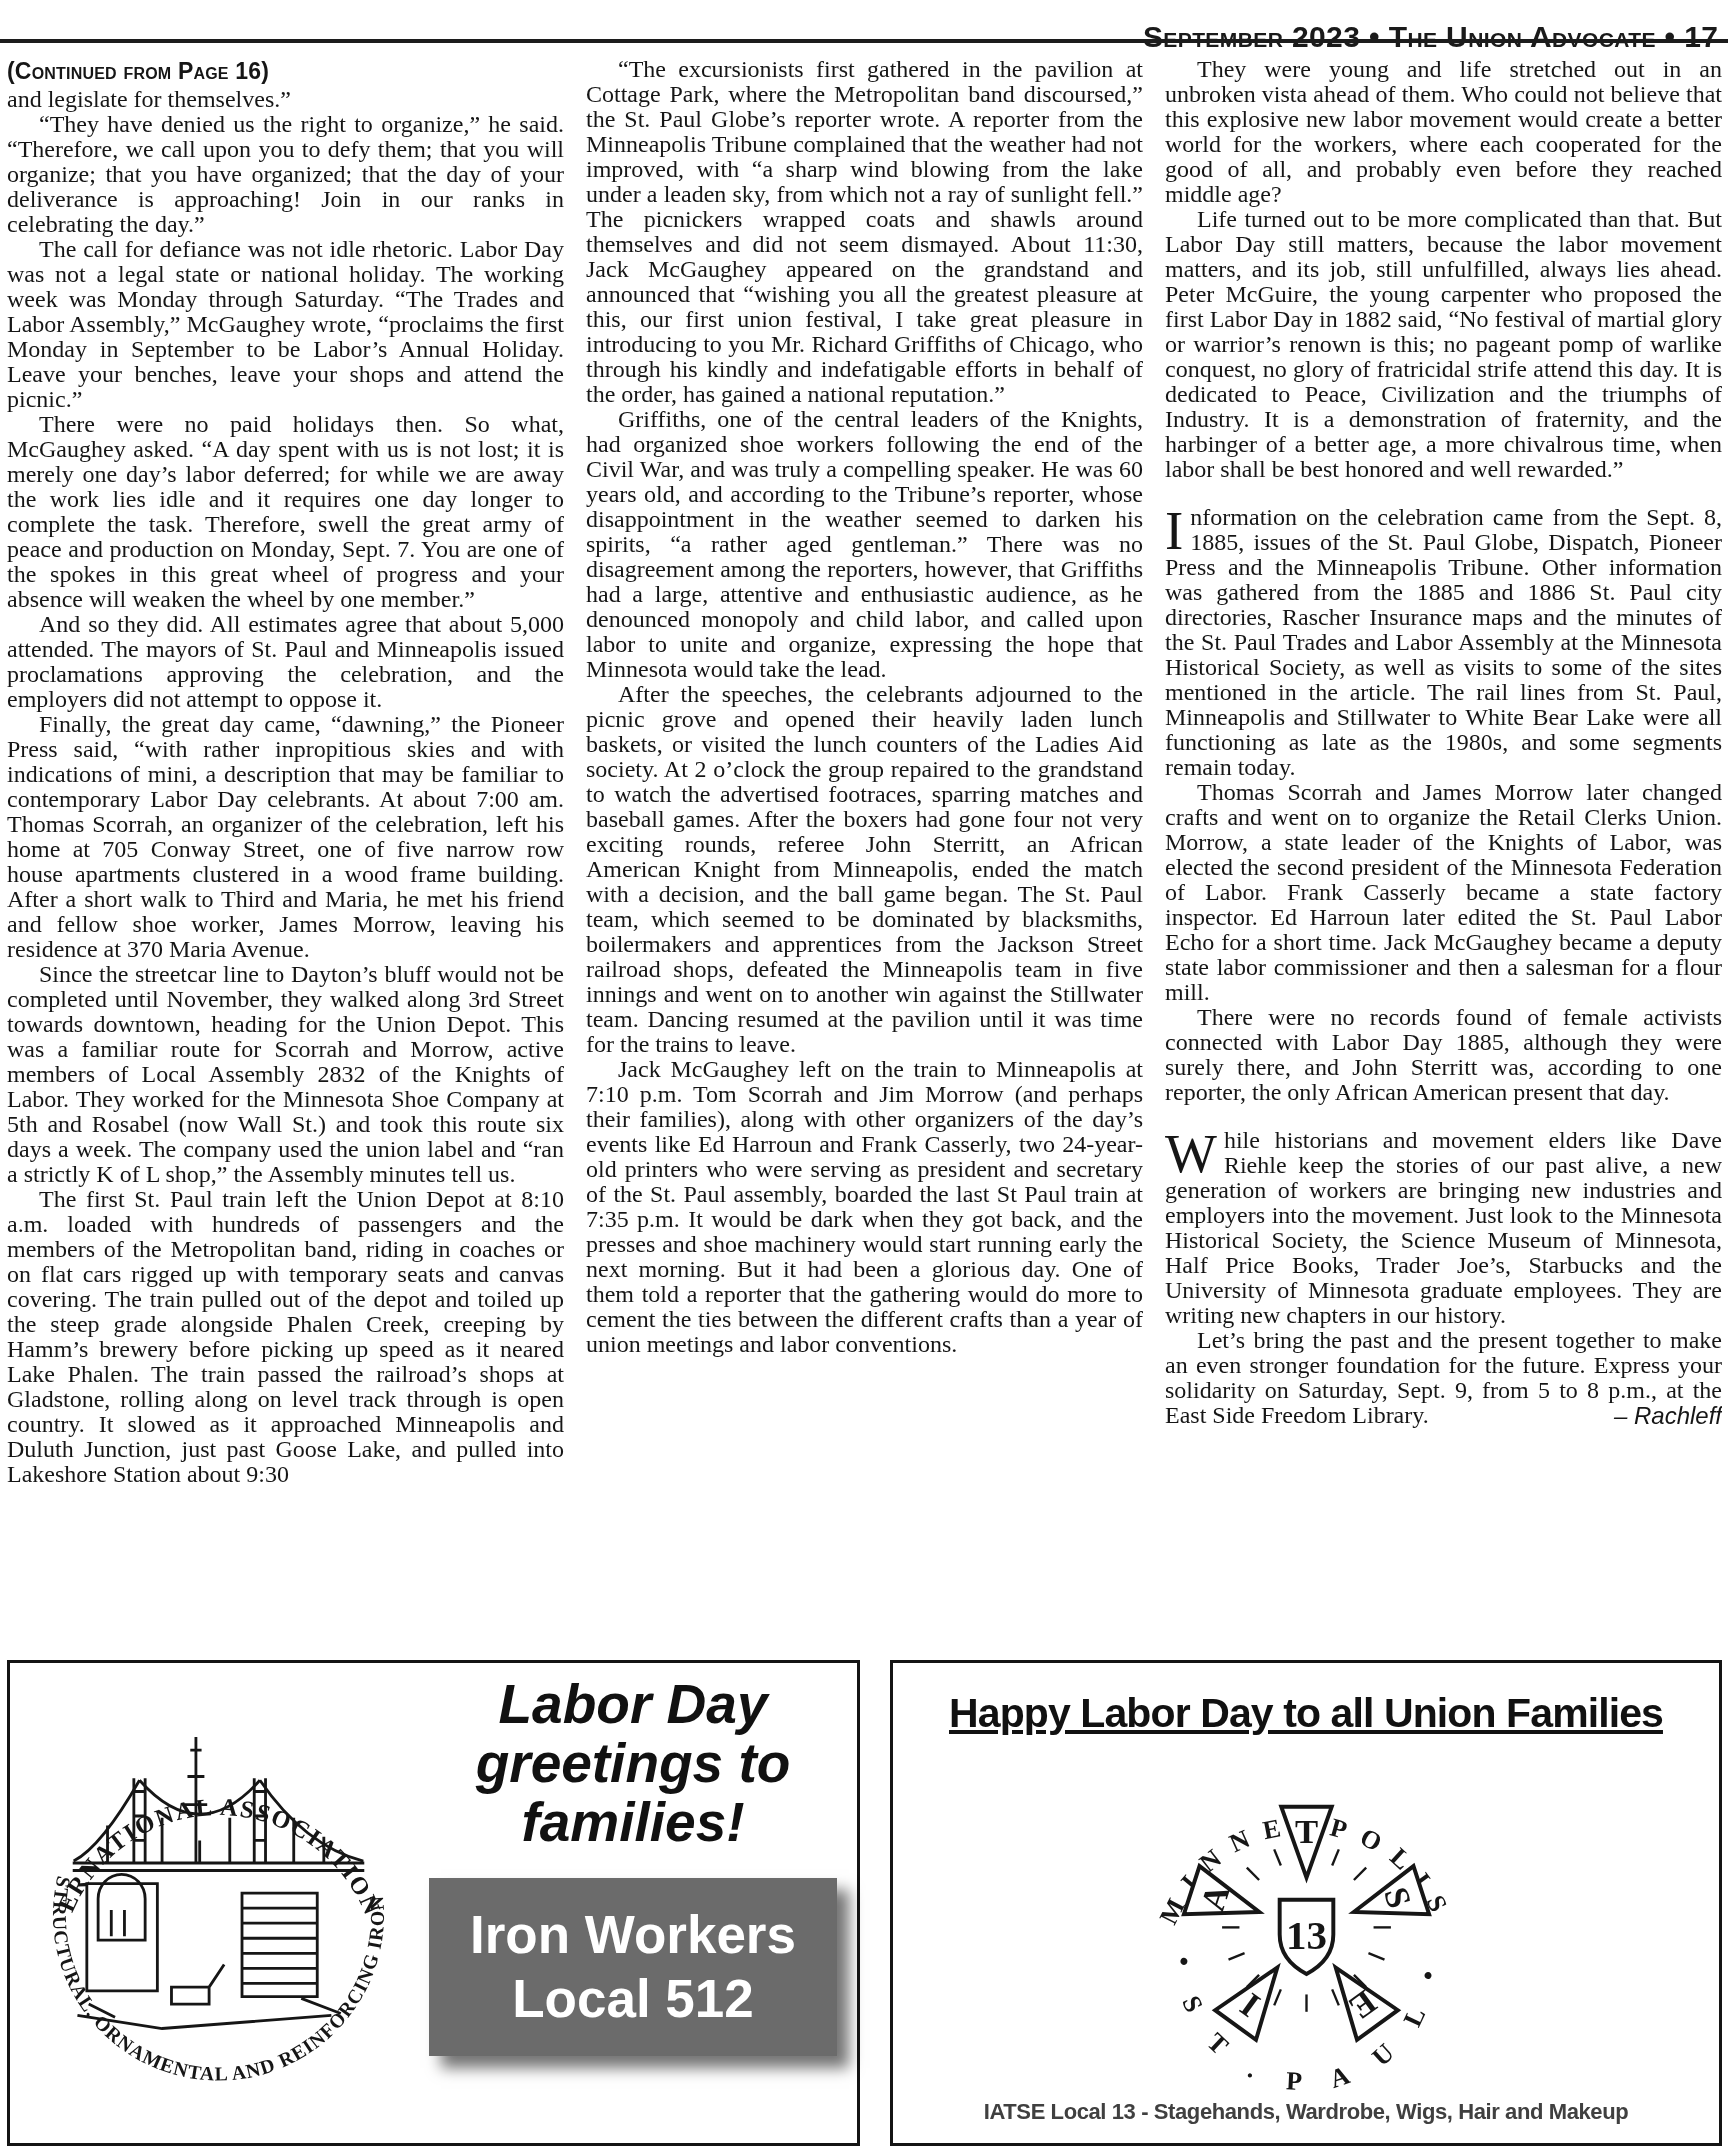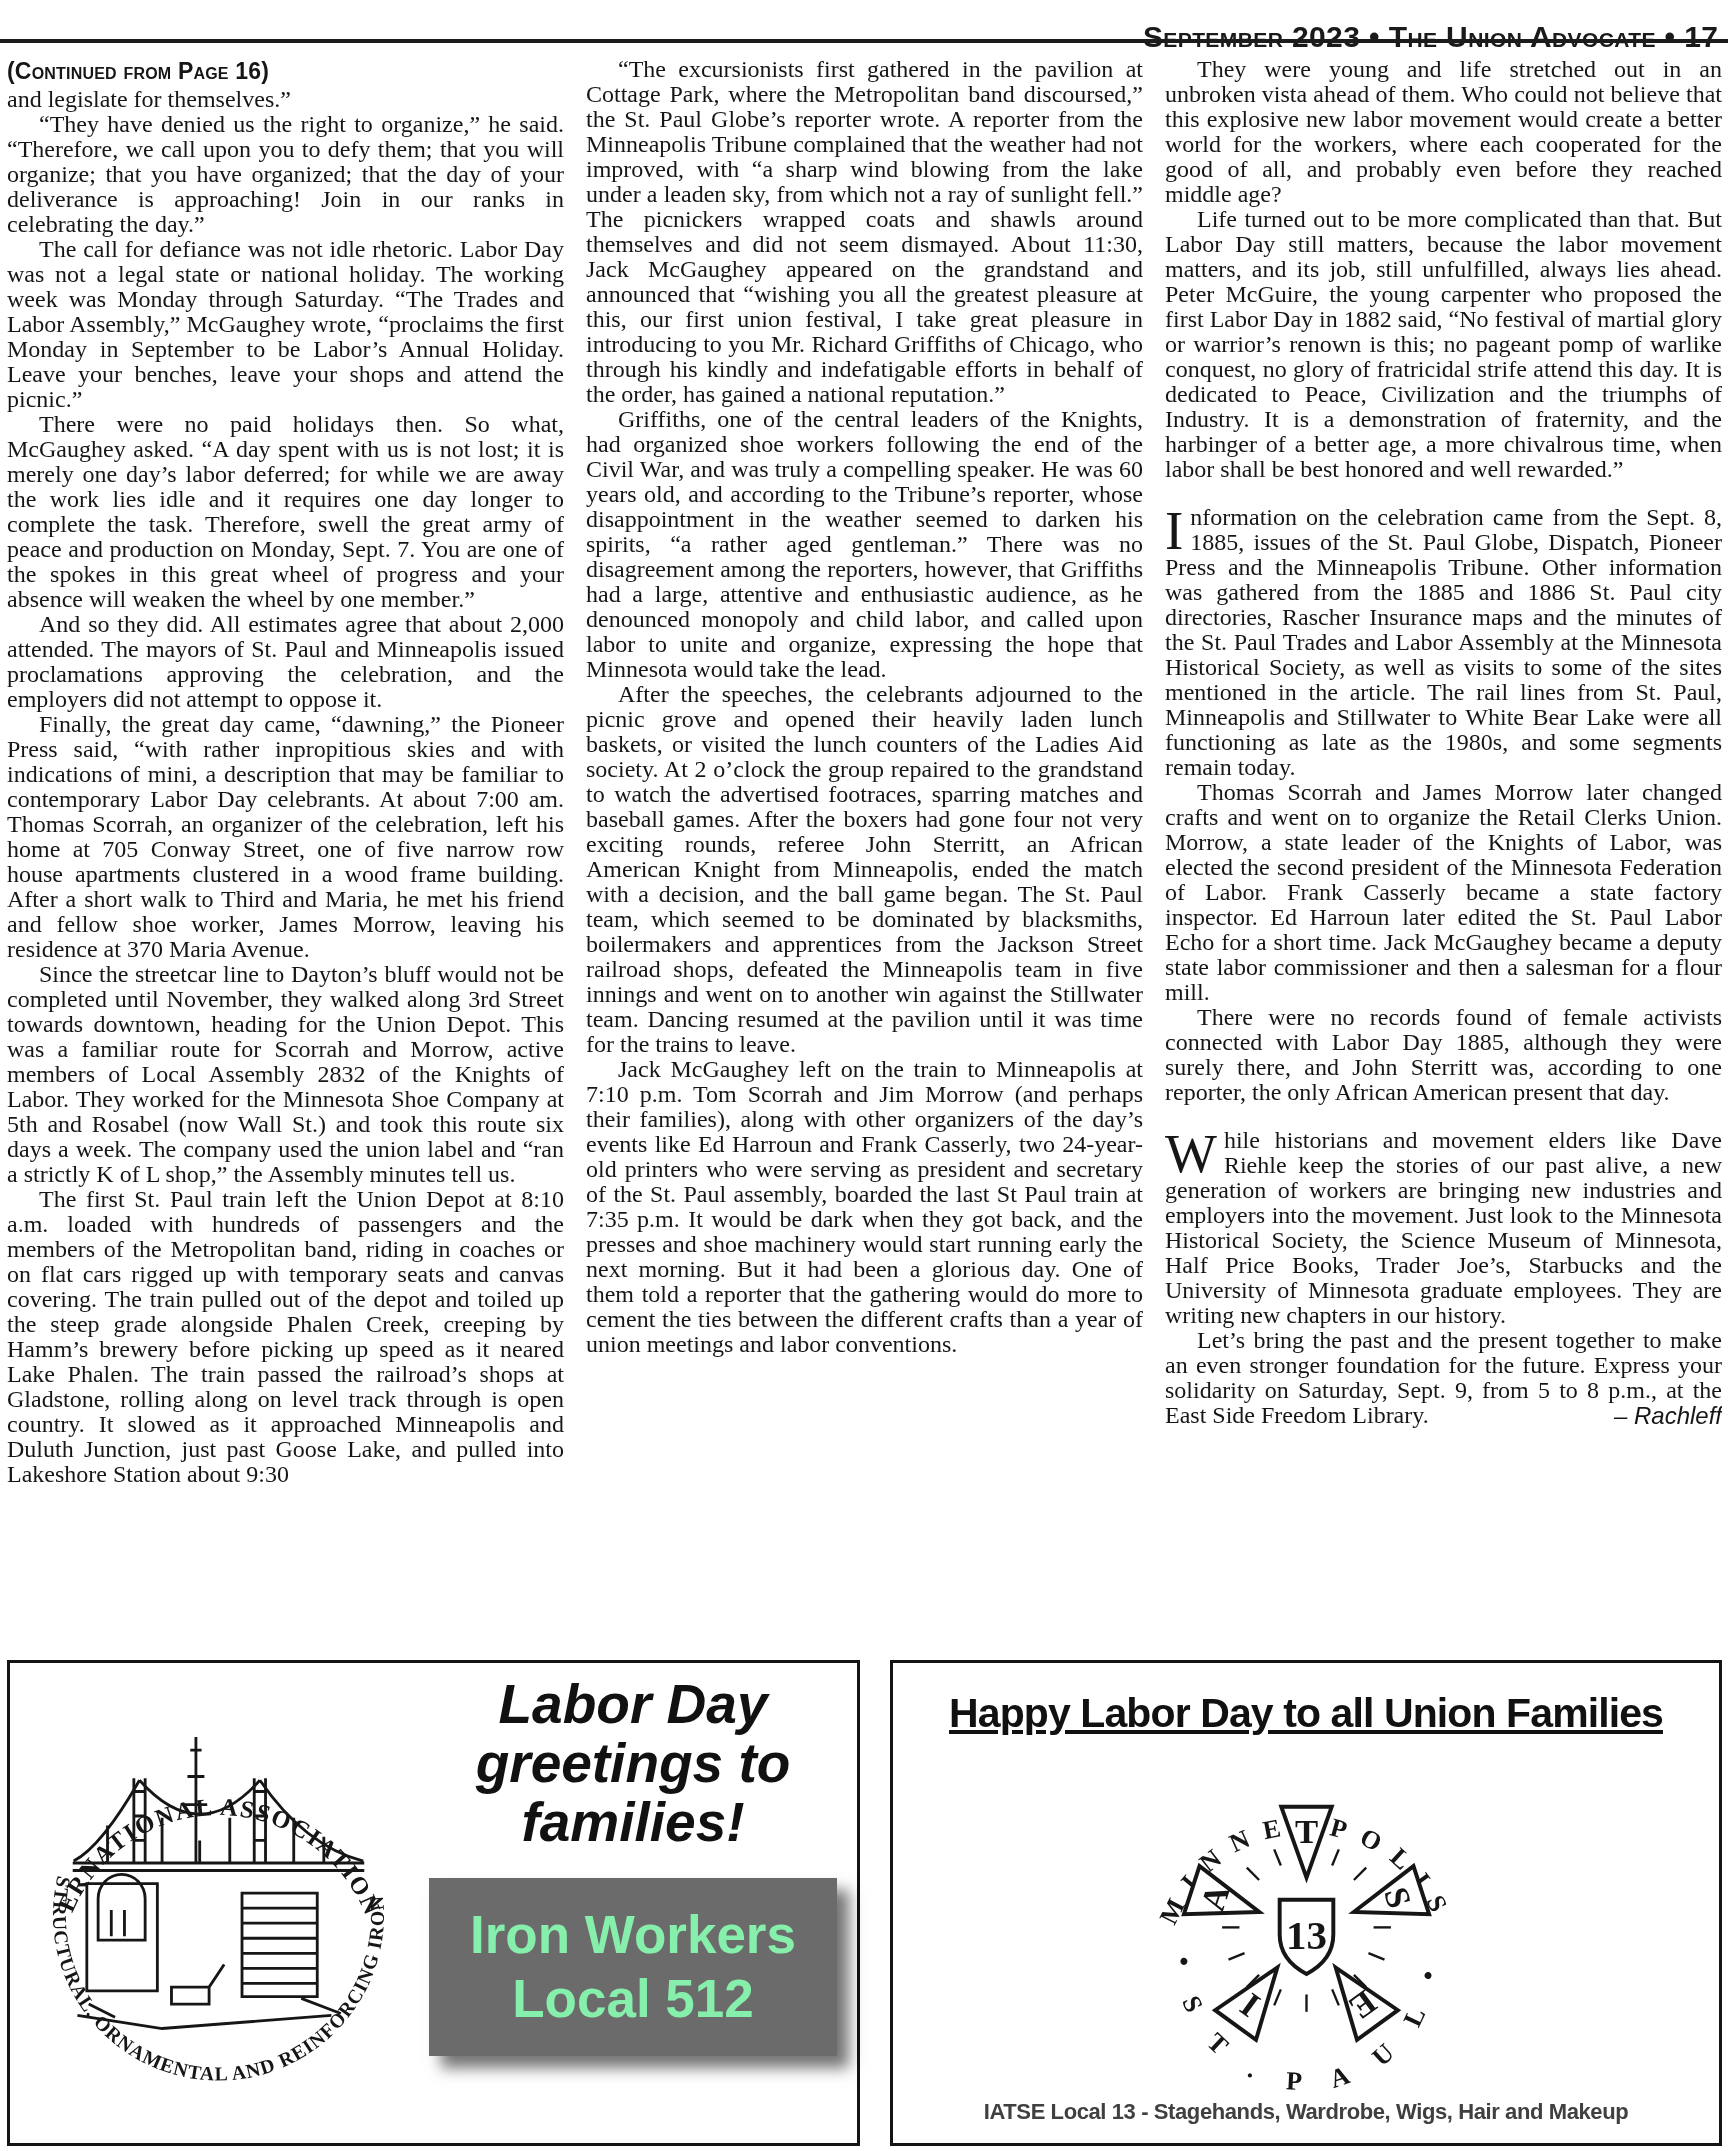--- a/index.html
+++ b/index.html
@@ -23,21 +23,21 @@
   .attr{float:right;font-family:"Liberation Sans",sans-serif;font-style:italic;font-size:24px;}
 
   
   .ads{position:absolute;top:1660px;left:7px;right:7px;bottom:5.3px;display:flex;gap:30px;}
   .ad{border:3.5px solid #141414;background:#fff;position:relative;box-sizing:border-box;}
   .ad-left{width:853px;display:flex;padding:7px 8.9px;}
   .ad-left .logo-wrap{width:399px;flex:0 0 399px;display:flex;align-items:center;justify-content:center;}
   .ad-left .right-side{flex:1;display:flex;flex-direction:column;align-items:center;padding:0 3.5px;}
   .iw-headline{font-family:"Liberation Sans",sans-serif;font-weight:700;font-style:italic;
                font-size:55px;line-height:1.07;text-align:center;margin-top:5.3px;color:#111;}
-  .iw-button{margin-top:26.6px;width:94%;background:#6b6b6b;color:#86efac;text-align:center;
+  .iw-button{margin-top:26.6px;width:94%;background:#6b6b6b;color:#ffffff;text-align:center;
              font-family:"Liberation Sans",sans-serif;font-weight:700;font-size:53px;line-height:1.2;
              padding:25px 5.3px;box-shadow:12.4px 12.4px 14px rgba(0,0,0,.55);}
   .ad-right{flex:1;text-align:center;}
   .iatse-headline{font-family:"Liberation Sans",sans-serif;font-weight:700;font-size:41px;
                   letter-spacing:-0.9px;margin-top:26.6px;white-space:nowrap;color:#111;text-decoration:underline;}
   .iatse-logo-wrap{margin-top:5.3px;}
   .iatse-caption{position:absolute;bottom:17.7px;left:0;width:100%;
                  font-family:"Liberation Sans",sans-serif;font-weight:700;font-size:22px;
                  letter-spacing:-0.4px;color:#404040;}
   svg text{font-family:"Liberation Serif",serif;fill:#161616;}
@@ -51,21 +51,21 @@
   <div class="head-rule"></div>
 
   <div class="columns">
     <div class="col">
       <div class="continued">(Continued from Page 16)</div>
       <div>
           <p class="para">and legislate for themselves.”</p>
           <p class="para indent">“They have denied us the right to organize,” he said. “Therefore, we call upon you to defy them; that you will organize; that you have organized; that the day of your deliverance is approaching! Join in our ranks in celebrating the day.”</p>
           <p class="para indent">The call for defiance was not idle rhetoric. Labor Day was not a legal state or national holiday. The working week was Monday through Saturday. “The Trades and Labor Assembly,” McGaughey wrote, “proclaims the first Monday in September to be Labor’s Annual Holiday. Leave your benches, leave your shops and attend the picnic.”</p>
           <p class="para indent">There were no paid holidays then. So what, McGaughey asked. “A day spent with us is not lost; it is merely one day’s labor deferred; for while we are away the work lies idle and it requires one day longer to complete the task. Therefore, swell the great army of peace and production on Monday, Sept. 7. You are one of the spokes in this great wheel of progress and your absence will weaken the wheel by one member.”</p>
-          <p class="para indent">And so they did. All estimates agree that about 2,000 attended. The mayors of St. Paul and Minneapolis issued proclamations approving the celebration, and the employers did not attempt to oppose it.</p>
+          <p class="para indent">And so they did. All estimates agree that about 5,000 attended. The mayors of St. Paul and Minneapolis issued proclamations approving the celebration, and the employers did not attempt to oppose it.</p>
           <p class="para indent">Finally, the great day came, “dawning,” the Pioneer Press said, “with rather inpropitious skies and with indications of mini, a description that may be familiar to contemporary Labor Day celebrants. At about 7:00 am. Thomas Scorrah, an organizer of the celebration, left his home at 705 Conway Street, one of five narrow row house apartments clustered in a wood frame building. After a short walk to Third and Maria, he met his friend and fellow shoe worker, James Morrow, leaving his residence at 370 Maria Avenue.</p>
           <p class="para indent">Since the streetcar line to Dayton’s bluff would not be completed until November, they walked along 3rd Street towards downtown, heading for the Union Depot. This was a familiar route for Scorrah and Morrow, active members of Local Assembly 2832 of the Knights of Labor. They worked for the Minnesota Shoe Company at 5th and Rosabel (now Wall St.) and took this route six days a week. The company used the union label and “ran a strictly K of L shop,” the Assembly minutes tell us.</p>
           <p class="para indent">The first St. Paul train left the Union Depot at 8:10 a.m. loaded with hundreds of passengers and the members of the Metropolitan band, riding in coaches or on flat cars rigged up with temporary seats and canvas covering. The train pulled out of the depot and toiled up the steep grade alongside Phalen Creek, creeping by Hamm’s brewery before picking up speed as it neared Lake Phalen. The train passed the railroad’s shops at Gladstone, rolling along on level track through is open country. It slowed as it approached Minneapolis and Duluth Junction, just past Goose Lake, and pulled into Lakeshore Station about 9:30</p>
         </div>
     </div>
     <div class="col">
       <div>
           <p class="para indent">“The excursionists first gathered in the pavilion at Cottage Park, where the Metropolitan band discoursed,” the St. Paul Globe’s reporter wrote. A reporter from the Minneapolis Tribune complained that the weather had not improved, with “a sharp wind blowing from the lake under a leaden sky, from which not a ray of sunlight fell.” The picnickers wrapped coats and shawls around themselves and did not seem dismayed. About 11:30, Jack McGaughey appeared on the grandstand and announced that “wishing you all the greatest pleasure at this, our first union festival, I take great pleasure in introducing to you Mr. Richard Griffiths of Chicago, who through his kindly and indefatigable efforts in behalf of the order, has gained a national reputation.”</p>
           <p class="para indent">Griffiths, one of the central leaders of the Knights, had organized shoe workers following the end of the Civil War, and was truly a compelling speaker. He was 60 years old, and according to the Tribune’s reporter, whose disappointment in the weather seemed to darken his spirits, “a rather aged gentleman.” There was no disagreement among the reporters, however, that Griffiths had a large, attentive and enthusiastic audience, as he denounced monopoly and child labor, and called upon labor to unite and organize, expressing the hope that Minnesota would take the lead.</p>
           <p class="para indent">After the speeches, the celebrants adjourned to the picnic grove and opened their heavily laden lunch baskets, or visited the lunch counters of the Ladies Aid society. At 2 o’clock the group repaired to the grandstand to watch the advertised footraces, sparring matches and baseball games. After the boxers had gone four not very exciting rounds, referee John Sterritt, an African American Knight from Minneapolis, ended the match with a decision, and the ball game began. The St. Paul team, which seemed to be dominated by blacksmiths, boilermakers and apprentices from the Jackson Street railroad shops, defeated the Minneapolis team in five innings and went on to another win against the Stillwater team. Dancing resumed at the pavilion until it was time for the trains to leave.</p>

